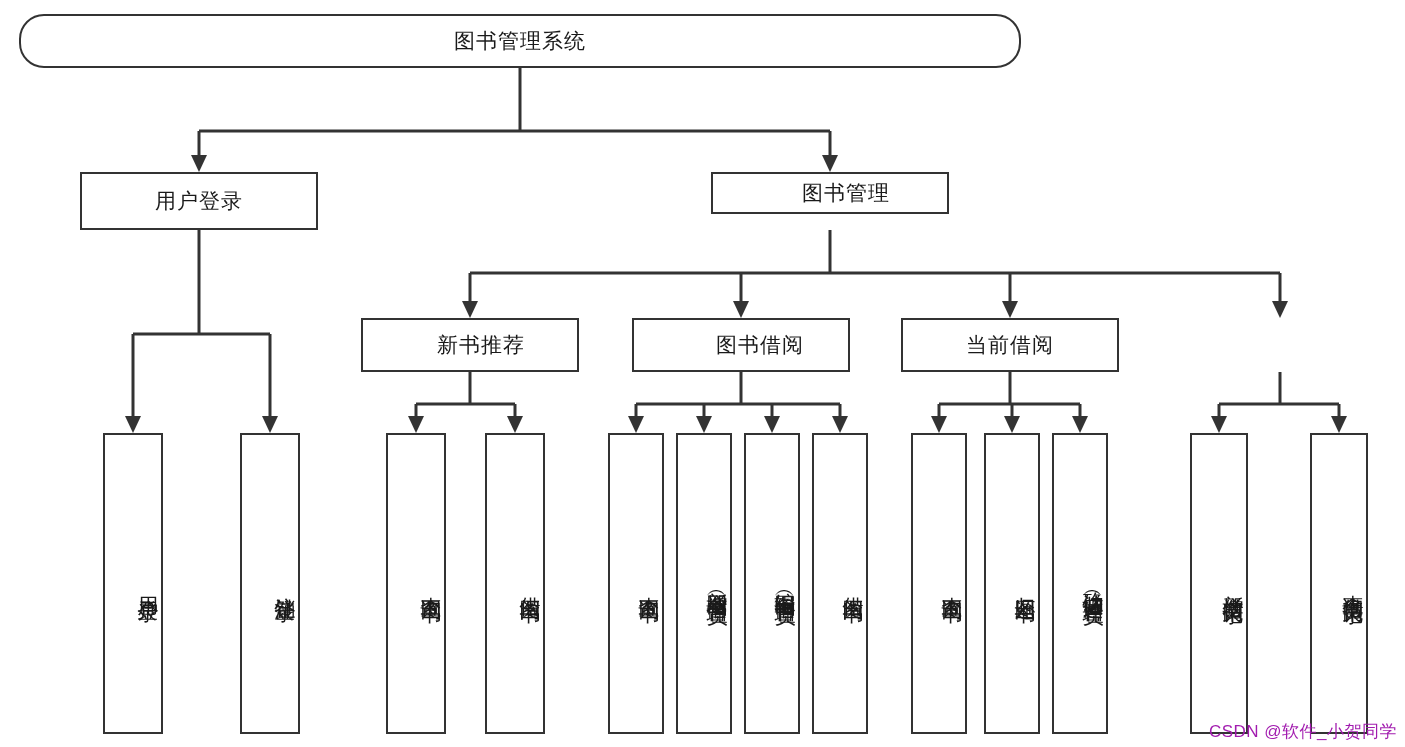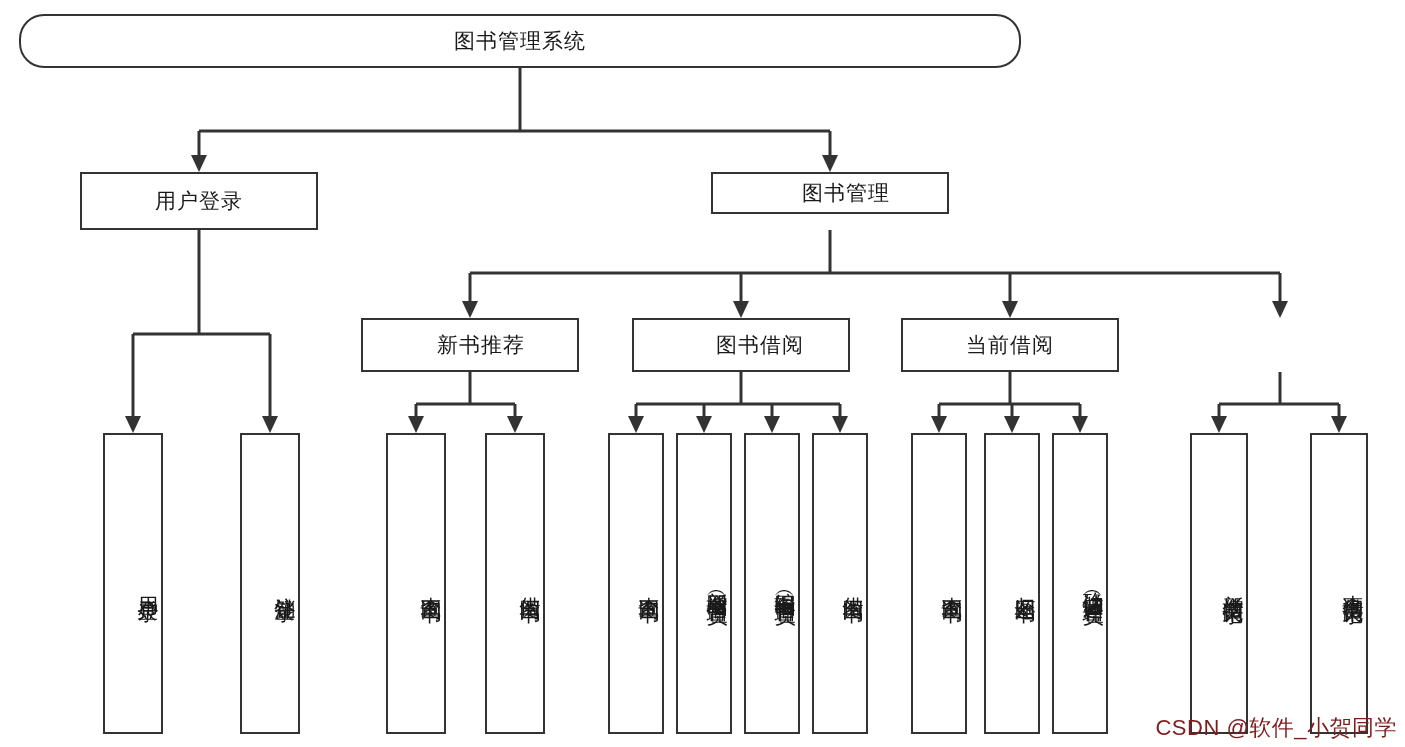--- a/index.html
+++ b/index.html
@@ -53,22 +53,22 @@
   }
   .node.vert .vtext {
     writing-mode: vertical-rl;
     text-orientation: upright;
     white-space: nowrap;
   }
   .watermark {
     position: absolute;
     right: 8px;
     bottom: 4px;
-    font-size: 22px;
-    color: #7f1d1d;
+    font-size: 17px;
+    color: #a21caf;
     letter-spacing: 0.5px;
     z-index: 5;
     white-space: nowrap;
   }
 </style>
 </head>
 <body>
 
 <div id="stage">
 

